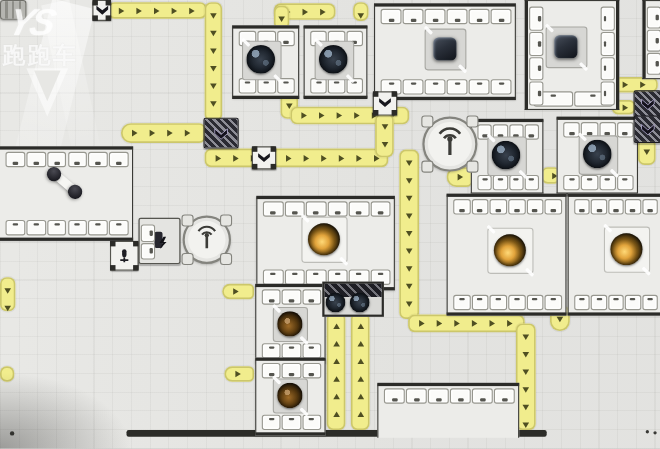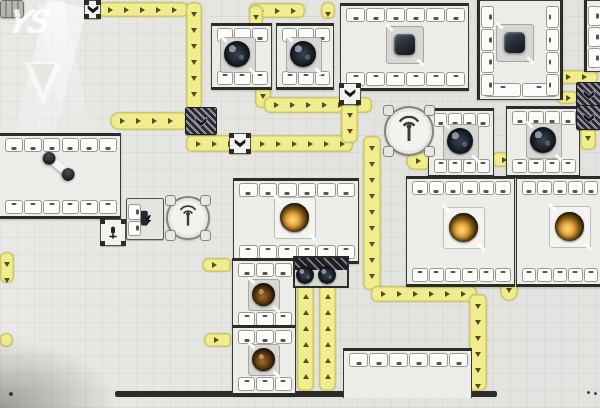--- a/index.html
+++ b/index.html
@@ -88,20 +88,21 @@
      background:radial-gradient(circle at 35% 35%, #4a4a52, #1c1c22 70%);box-shadow:0 1px 3px rgba(0,0,0,.4);}
 </style>
 </head>
 <body>
 
 <div id="stage" style="--belt: #f1ed8d; --arrow: #4f4f22; --bborder: #2b2b28;">
   <div id="watermark">
     <div class="streak" style="left:18px;top:0;width:40px;height:240px;transform:rotate(14deg);"></div>
     <div class="streak" style="left:58px;top:0;width:26px;height:200px;transform:rotate(-12deg);opacity:.7;"></div>
     <div class="wm-logo">YS</div>
+    <div class="wm-text">跑跑车</div>
     <div class="wm-tri"></div>
     <div class="wm-tri-in"></div>
   </div>
   <div id="scene">
       <div class="belt" style="left: 98px; top: 2px; width: 90px; height: 15px;">
         <div class="ar right" style="left: 10px; top: 4.5px;"></div>
         <div class="ar right" style="left: 26px; top: 4.5px;"></div>
         <div class="ar right" style="left: 42px; top: 4.5px;"></div>
         <div class="ar right" style="left: 58px; top: 4.5px;"></div>
         <div class="ar right" style="left: 74px; top: 4.5px;"></div>

